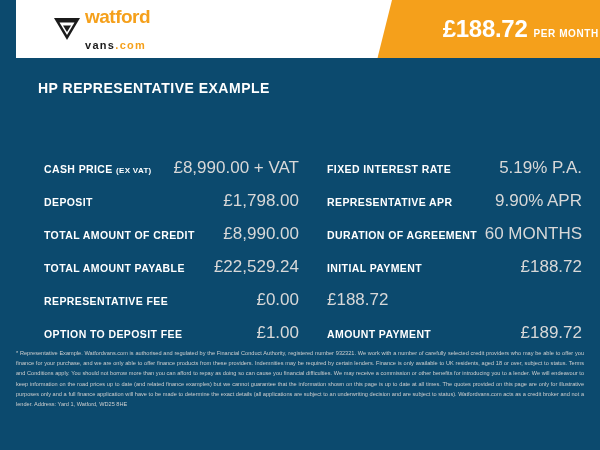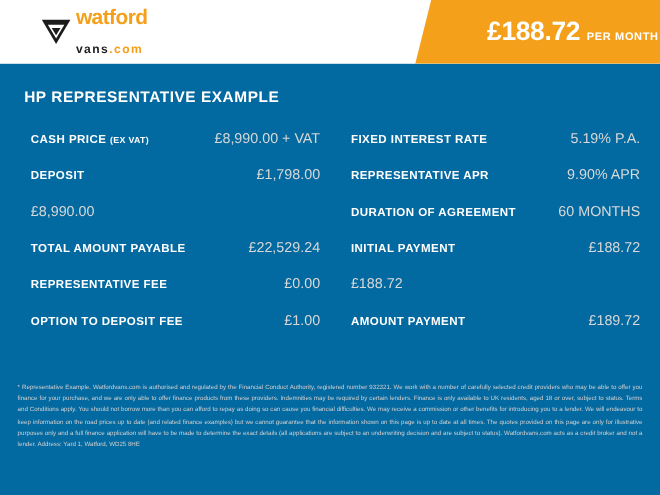--- a/index.html
+++ b/index.html
@@ -10,22 +10,23 @@
     width: 600px;
     height: 450px;
     background: #ffffff;
     font-family: "Liberation Sans", sans-serif;
     overflow: hidden;
   }
   .page {
     position: relative;
     width: 600px;
     height: 450px;
-    background: #0369a1;
-    box-sizing: border-box;
+    background: #0c4a6e;
+    box-sizing: border-box;
+    padding-left: 16px;
   }
 
   
   .header {
     position: relative;
     height: 58px;
     background: #ffffff;
     display: flex;
     align-items: center;
     overflow: hidden;
@@ -136,22 +137,23 @@
     letter-spacing: 0.4px;
     white-space: nowrap;
   }
   .row-label .sub {
     font-size: 8px;
     font-weight: bold;
     letter-spacing: 0.3px;
   }
   .row-value {
     color: #d8d8d8;
-    font-size: 13px;
+    font-size: 17px;
     white-space: nowrap;
+    margin-top: 40px;
   }
 
   
   .disclaimer {
     position: absolute;
     left: 16px;
     right: 16px;
     top: 348px;
     color: #cfcfcf;
     font-size: 5.6px;
@@ -194,20 +196,21 @@
         <div class="row-label"><span>CASH PRICE</span> <span class="sub">(EX VAT)</span></div>
         <div class="row-value">£8,990.00 + VAT</div>
       </div>
 
       <div class="row">
         <div class="row-label"><span>DEPOSIT</span></div>
         <div class="row-value">£1,798.00</div>
       </div>
 
       <div class="row">
+        <div class="row-label"><span>TOTAL AMOUNT OF CREDIT</span></div>
         <div class="row-value">£8,990.00</div>
       </div>
 
       <div class="row">
         <div class="row-label"><span>TOTAL AMOUNT PAYABLE</span></div>
         <div class="row-value">£22,529.24</div>
       </div>
 
       <div class="row">
         <div class="row-label"><span>REPRESENTATIVE FEE</span></div>

